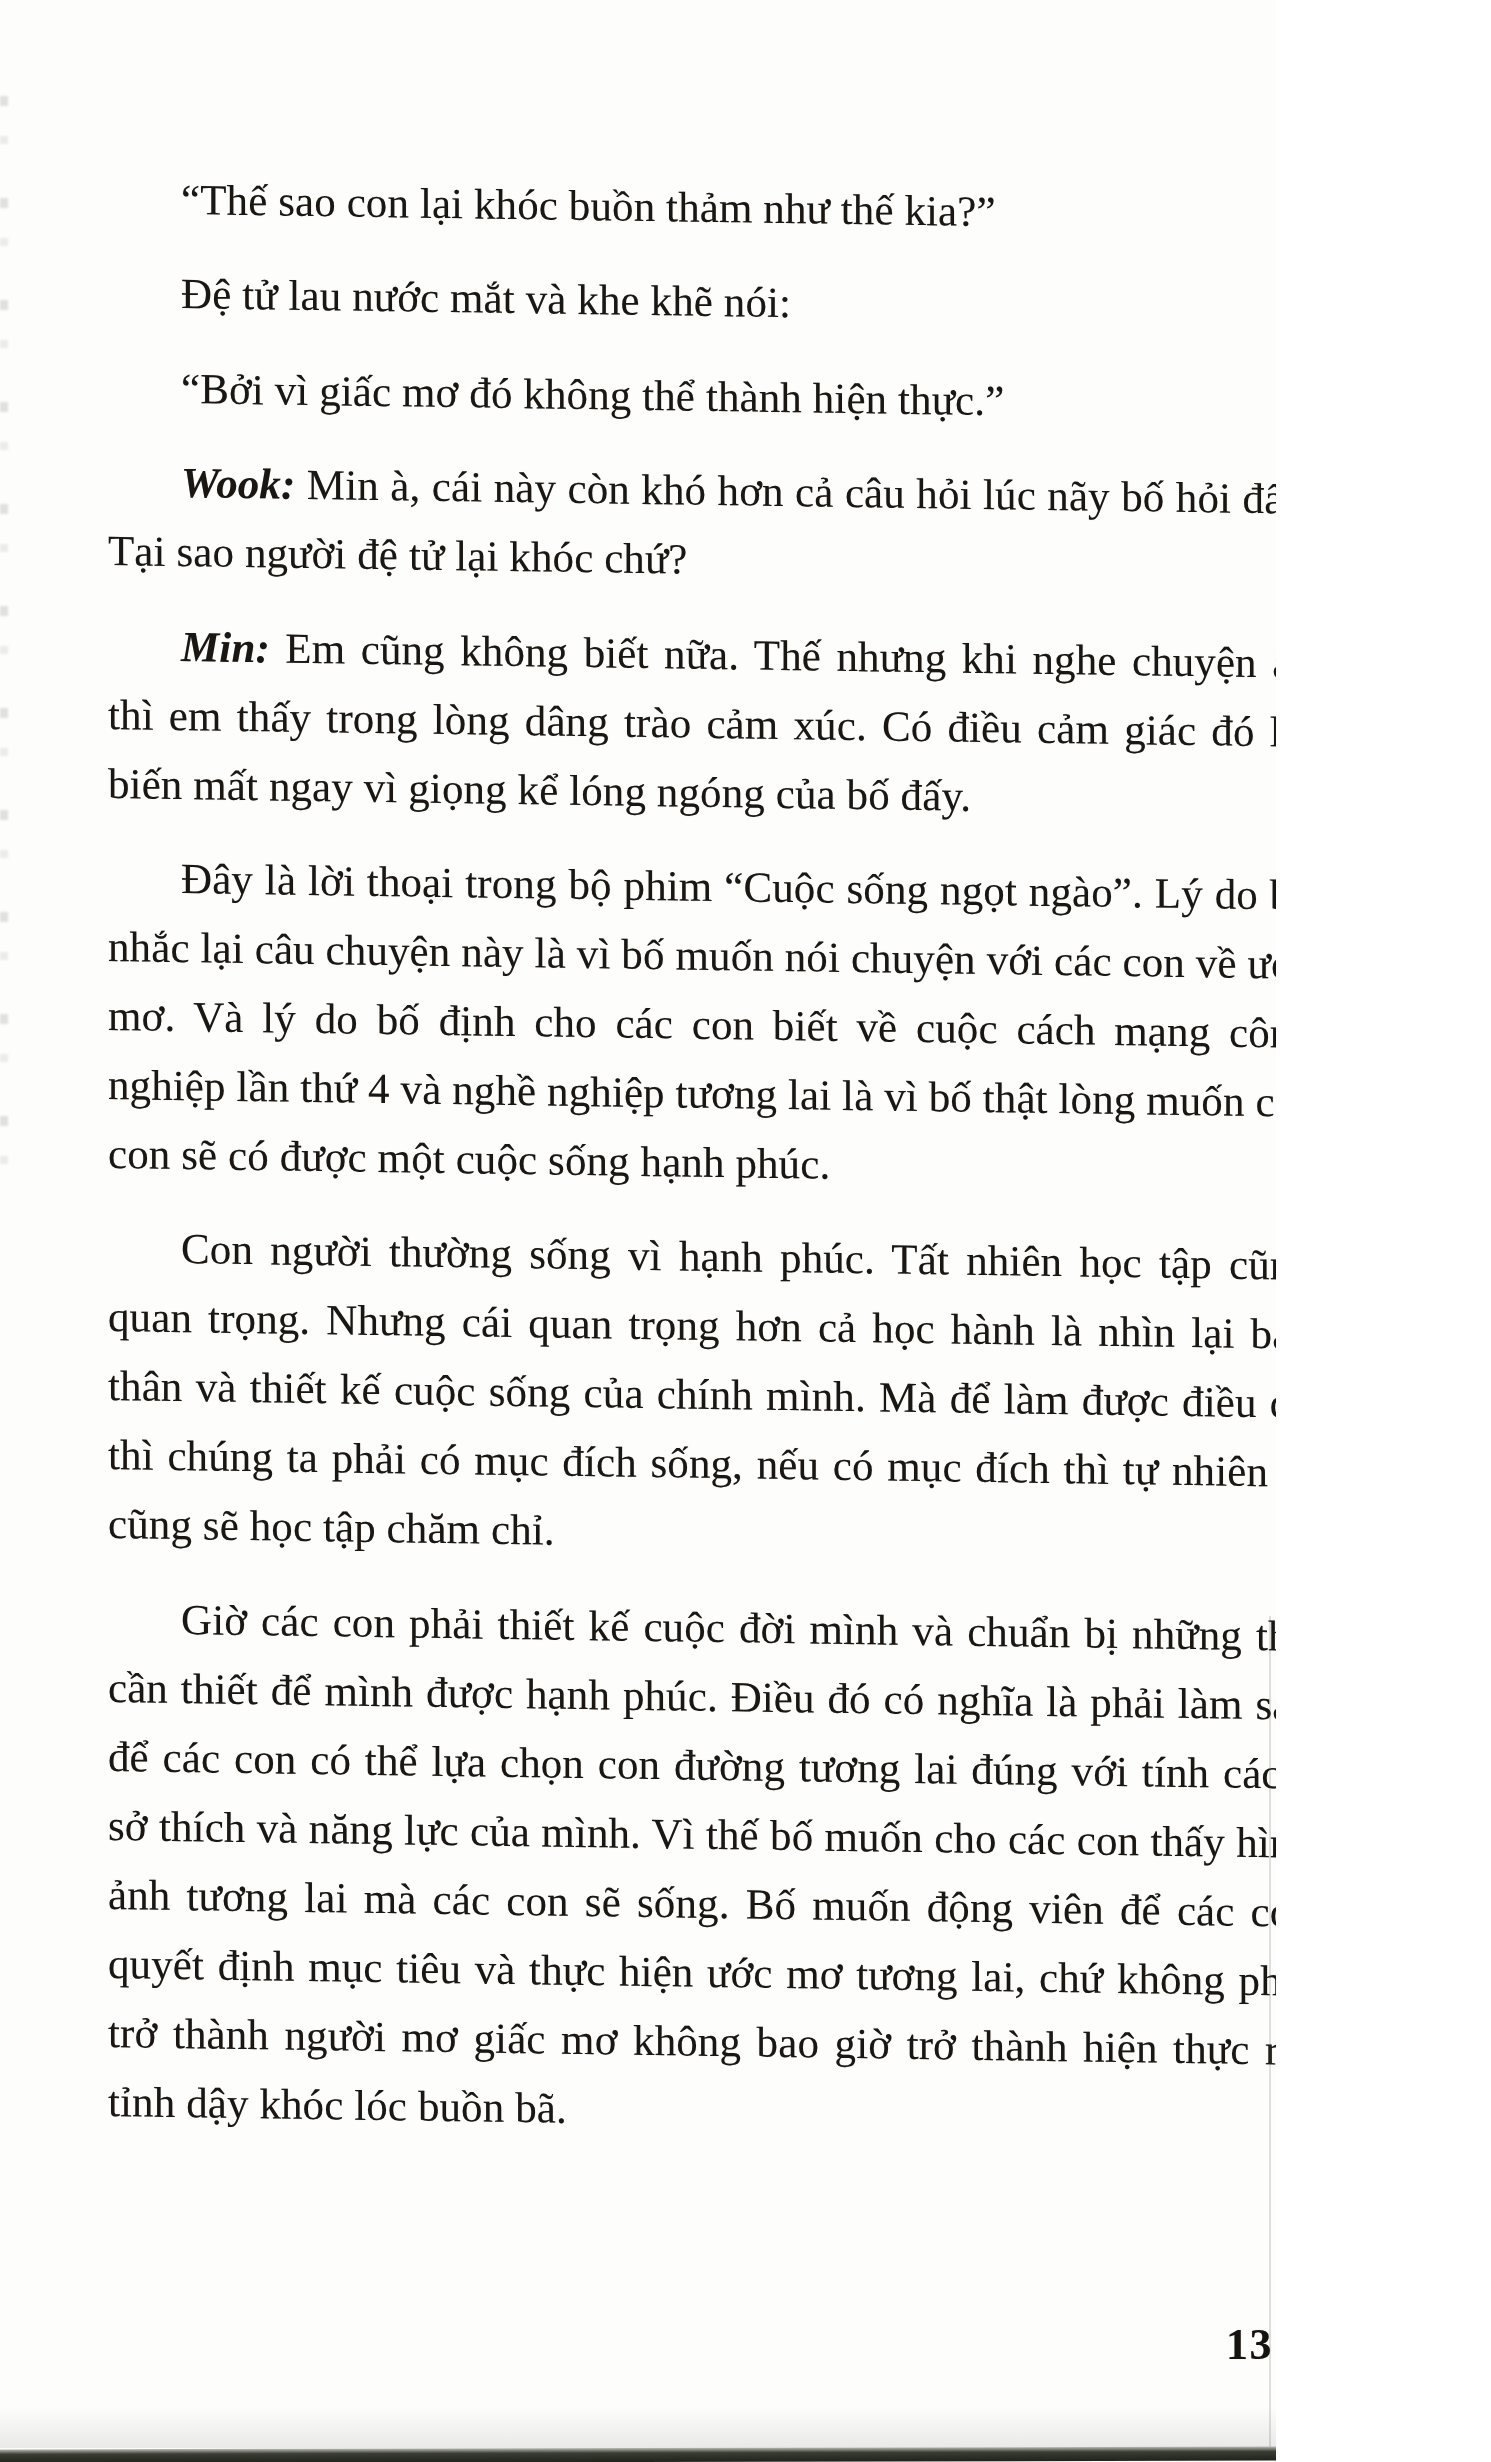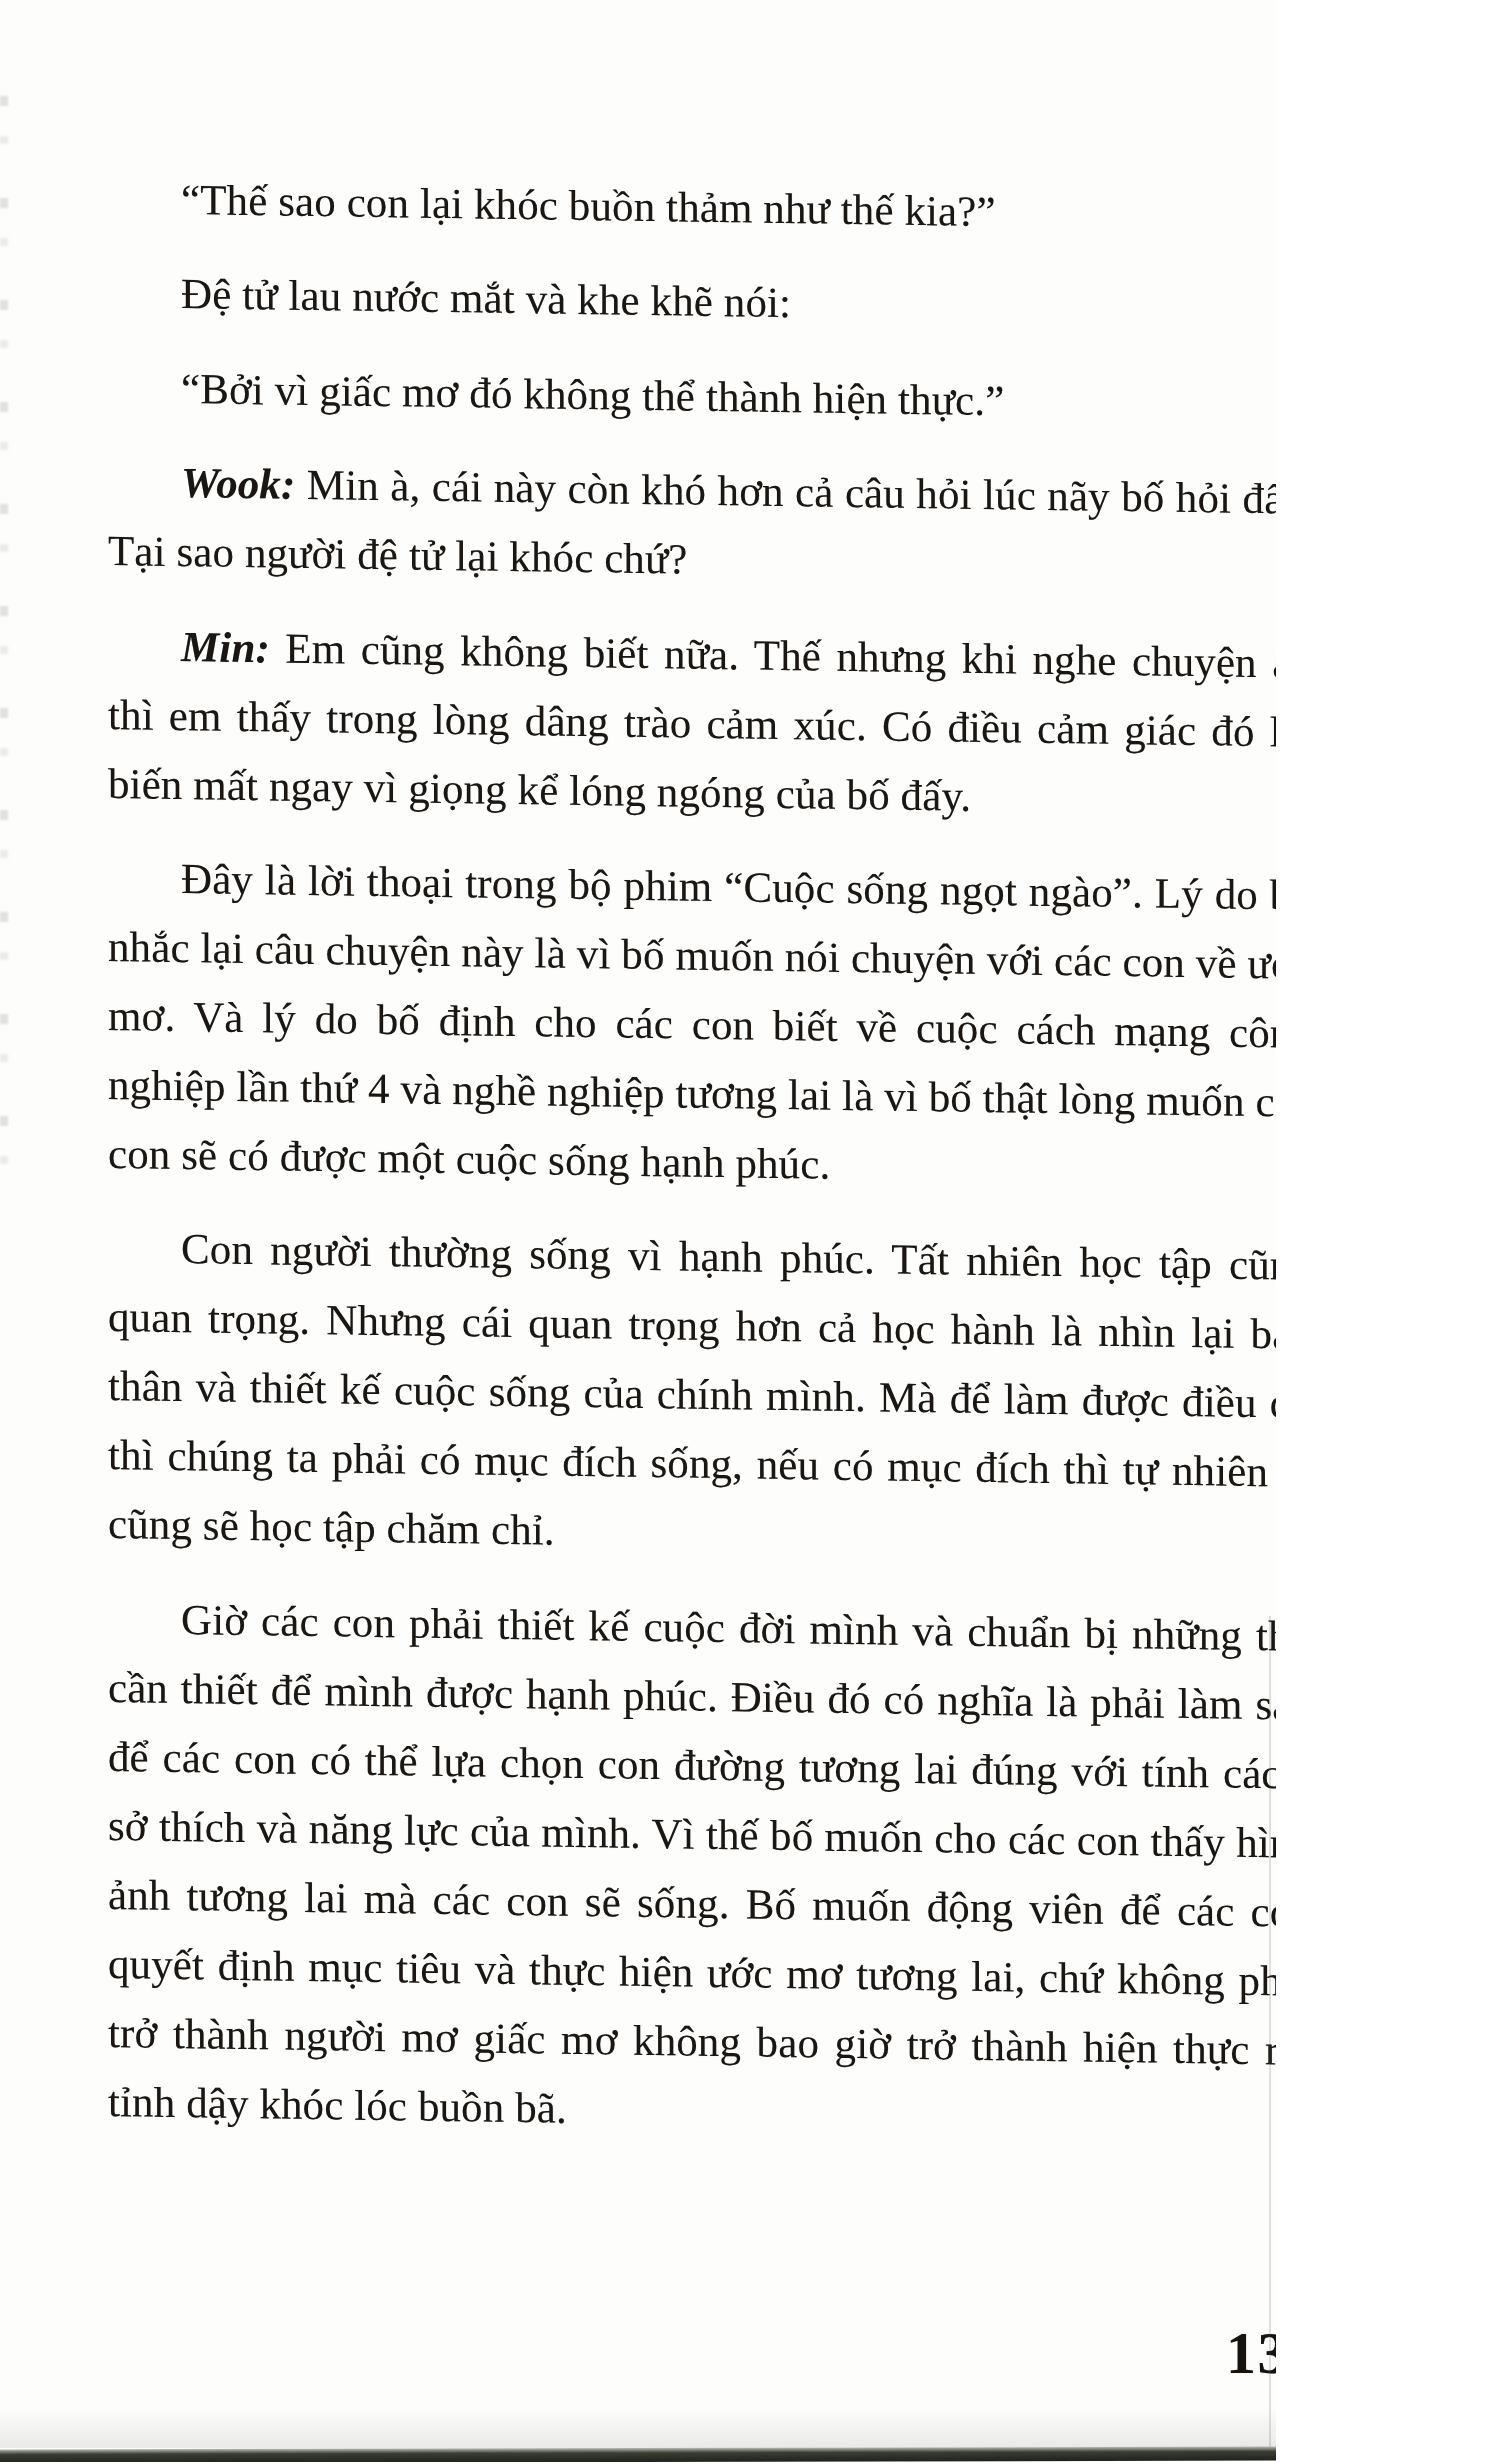--- a/index.html
+++ b/index.html
@@ -38,21 +38,21 @@
   }
   .speaker {
     font-style: italic;
     font-weight: 700;
   }
 
   .page-number {
     position: absolute;
     left: 1226px;
     top: 2319px;
-    font-size: 60px;
+    font-size: 44px;
     font-weight: 600;
     letter-spacing: 1.4px;
     color: #16130f;
     text-shadow: 0 0 0.7px rgba(20,18,14,0.4);
   }
 
   
   .bottom-shade {
     position: absolute;
     left: 0;

